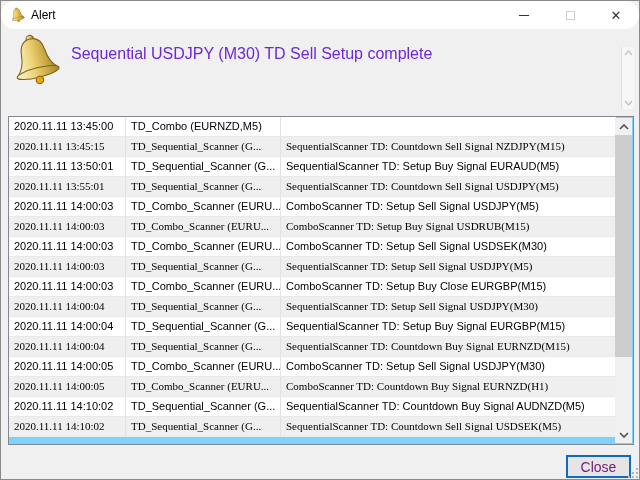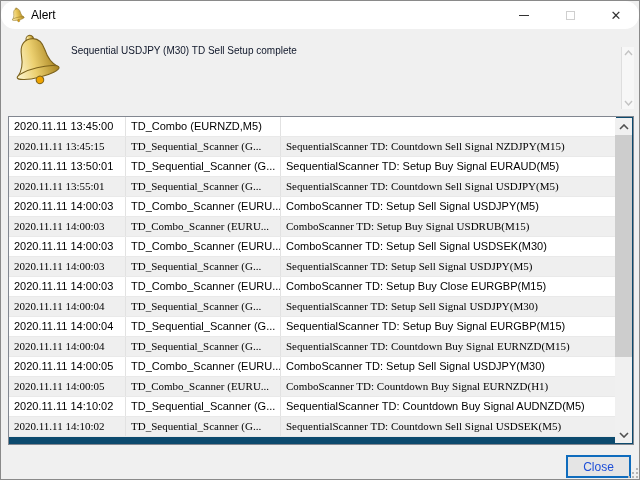--- a/index.html
+++ b/index.html
@@ -16,51 +16,51 @@
   .title-text { position:absolute; left:30px; top:7px; font-size:12px; color:#000; white-space:nowrap; }
   .caption-btn { position:absolute; top:0; width:46px; height:28px; display:flex; align-items:center; justify-content:center; }
   .btn-min  { right:92px; }
   .btn-max  { right:46px; }
   .btn-close{ right:0; }
   .min-glyph { width:10px; height:1px; background:#333; display:block; }
   .max-glyph { width:9px; height:9px; border:1px solid #cfcfcf; display:block; }
   .x-glyph { font-size:13px; color:#333; line-height:1; }
   
   .big-bell { position:absolute; left:8px; top:31px; width:52px; height:56px; }
-  .alert-message { position:absolute; left:70px; top:44px; font-size:10px; color:#0f172a; white-space:nowrap; }
+  .alert-message { position:absolute; left:70px; top:44px; font-size:16px; color:#6d28d9; white-space:nowrap; }
   .msg-scrollbar {
     position:absolute; left:620px; top:46px; width:13px; height:62px;
     border-left:1px solid #dedede; background:#f7f7f7;
   }
   .msg-scrollbar .chev-up   { position:absolute; top:3px; left:2px; }
   .msg-scrollbar .chev-down { position:absolute; bottom:3px; left:2px; }
   
   .alert-table {
     position:absolute; left:7px; top:115px; width:626px; height:329px;
-    background:#0c4a6e; border:1px solid #828790;
+    background:#7dd3fc; border:1px solid #828790;
   }
   .rows { position:absolute; left:0; top:0; bottom:0; right:17px; overflow:hidden; }
   .row {
     display:grid; grid-template-columns:117px 155px 1fr;
     height:20px; line-height:19px; font-size:11px;
     border-bottom:1px solid #e9e9e9; background:#ffffff;
   }
   .row.even { background:#efefef;font-family:Liberation Serif, serif; }
   .cell { padding-left:5px; white-space:nowrap; overflow:hidden; }
   .cell.c1, .cell.c2 { border-right:1px solid #e2e2e2; }
   
   .tbl-scrollbar { position:absolute; top:1px; bottom:1px; right:1px; width:17px; background:#f0f0f0; }
   .sb-btn { position:absolute; left:0; width:17px; height:17px; display:flex; align-items:center; justify-content:center; background:#f0f0f0; }
   .sb-up { top:0; } .sb-down { bottom:0; }
   .sb-thumb { position:absolute; left:0; top:17px; width:17px; height:222px; background:#cdcdcd; }
   
   .close-button {
     position:absolute; left:565px; top:454px; width:65px; height:23px;
     background:#e5e5e5; border:2px solid #0f6cbd;
-    font-family:"Liberation Sans", sans-serif; font-size:12px; color:#1d4ed8;
+    font-family:"Liberation Sans", sans-serif; font-size:14px; color:#701a75;
     display:flex; align-items:center; justify-content:center; cursor:default;
   }
   .resize-grip { position:absolute; left:627px; top:467px; width:12px; height:12px; }
 </style>
 </head>
 <body>
 
 <div class="window">
 
   <div class="titlebar">

